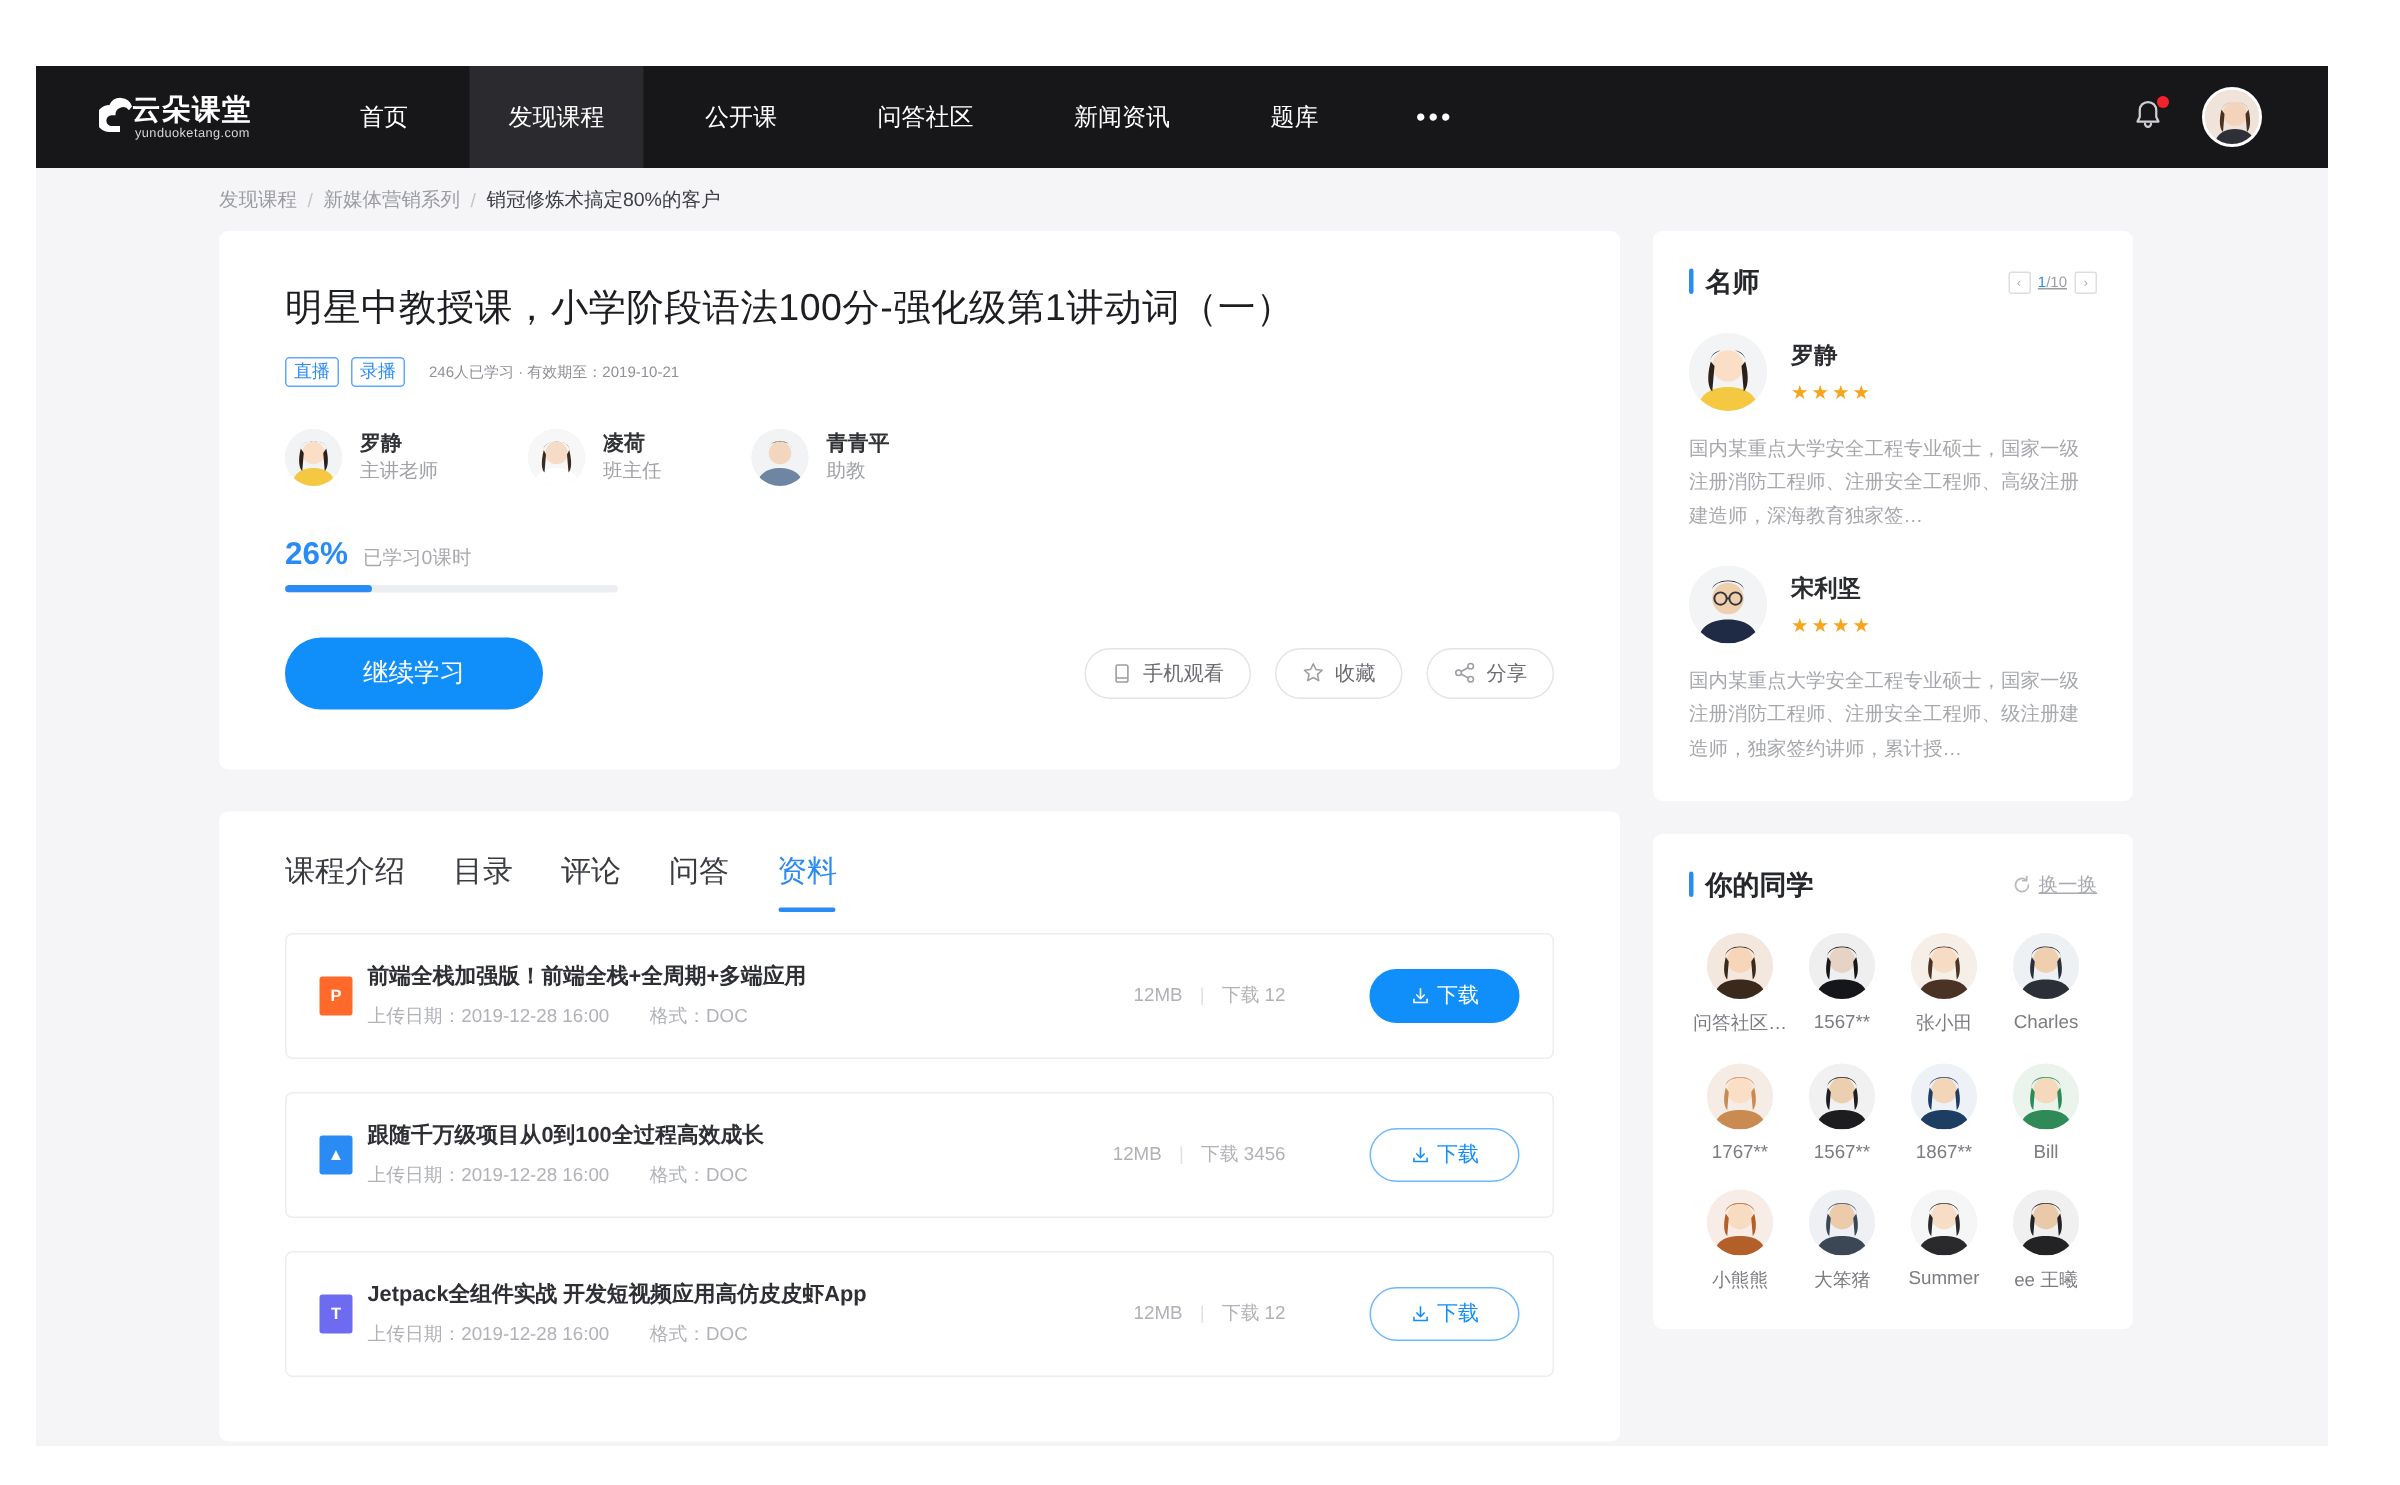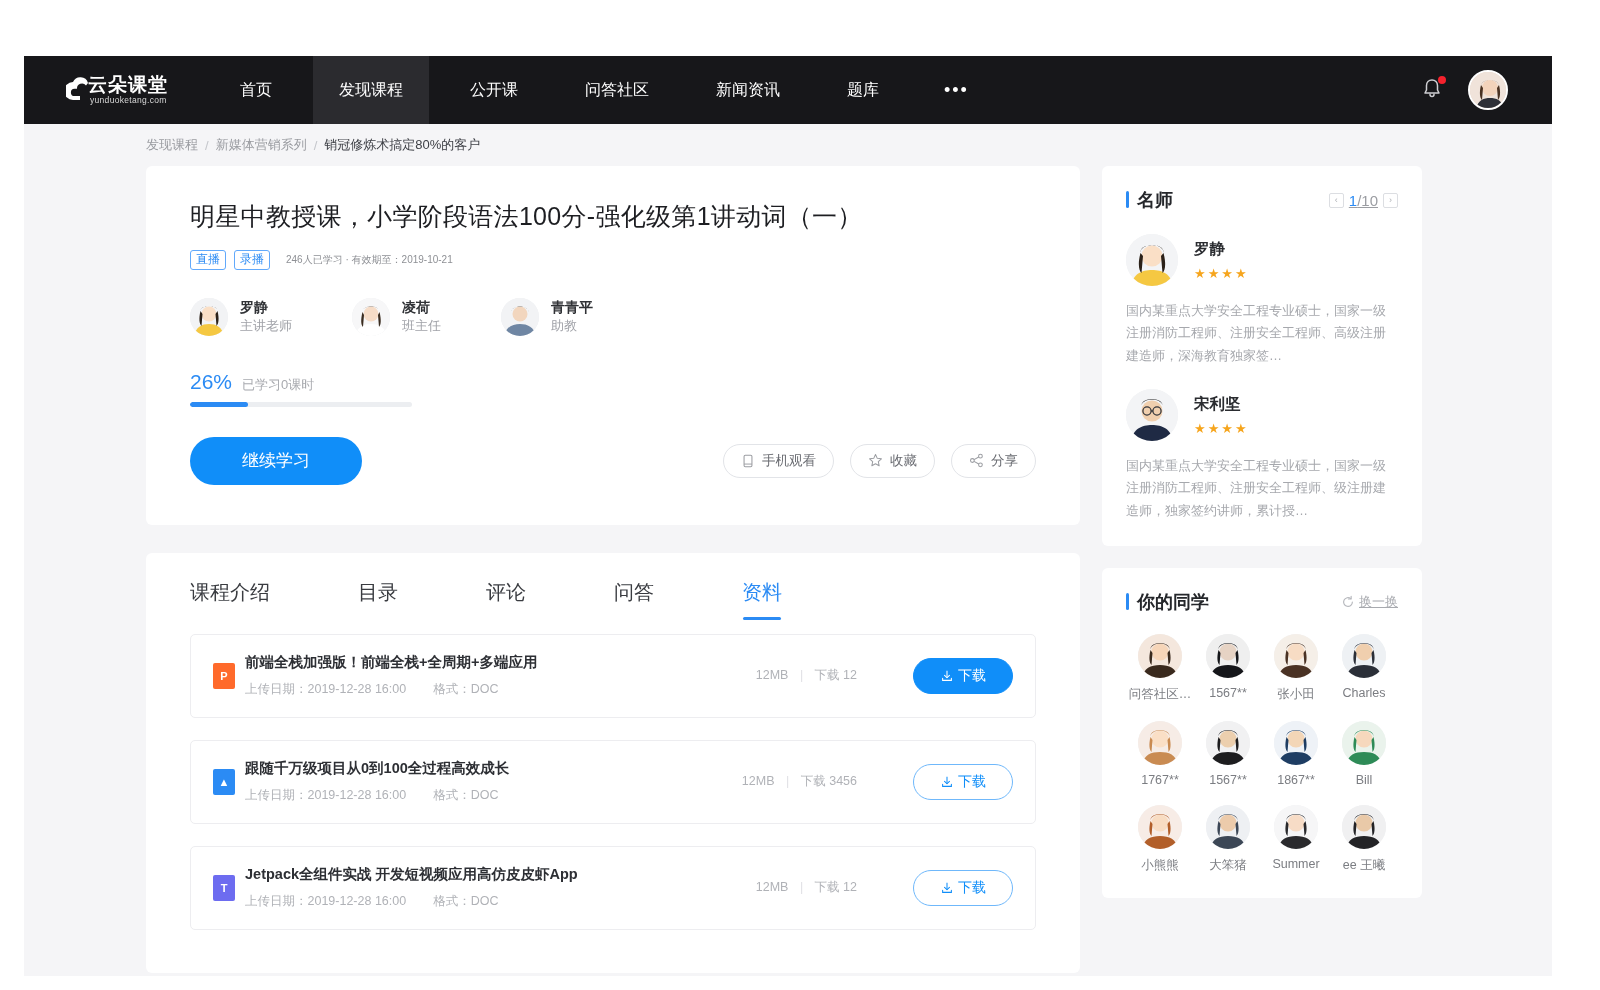--- a/index.html
+++ b/index.html
@@ -6,21 +6,20 @@
   html, body {
     width: 1600px; height: 990px;
     font-family: "Liberation Sans", "DejaVu Sans", sans-serif;
     background: #ffffff;
     overflow: hidden;
   }
   .page {
     position: relative;
     width: 1600px; height: 732px;
     background: #ffffff;
-    margin-top: 12px;
   }
   .shell {
     position: absolute;
     left: 24px; top: 44px;
     width: 1528px; height: 920px;
     background: #f5f5f7;
     overflow: hidden;
   }
 
   
@@ -116,21 +115,21 @@
   .people { display: flex; margin-top: 28px; gap: 60px; }
   .person { display: flex; align-items: center; gap: 12px; }
   .p-avatar {
     width: 38px; height: 38px; border-radius: 50%; overflow: hidden;
     background: #eceef1; flex: none;
   }
   .p-name { font-size: 14px; color: #303236; font-weight: 700; line-height: 1.3; }
   .p-role { font-size: 13px; color: #a0a2a8; line-height: 1.4; margin-top: 1px; }
 
   .prog-row { margin-top: 34px; display: flex; align-items: baseline; gap: 10px; }
-  .prog-pct { font-size: 21px; color: #2b8bf4; font-weight: 400; }
+  .prog-pct { font-size: 21px; color: #2b8bf4; font-weight: 700; }
   .prog-label { font-size: 13px; color: #a8aaaf; }
   .prog-track {
     margin-top: 8px; width: 222px; height: 5px;
     background: #eceef1; border-radius: 3px; overflow: hidden;
   }
   .prog-fill { height: 5px; background: #2b8bf4; border-radius: 3px; }
 
   .cta-row {
     margin-top: 30px; display: flex; align-items: center;
   }
@@ -144,21 +143,21 @@
   .pill {
     height: 34px; border: 1px solid #e2e4e8; border-radius: 17px;
     display: flex; align-items: center; gap: 7px;
     padding: 0 17px; font-size: 13.5px; color: #6a6c72;
     background: #fff; cursor: pointer;
   }
 
   
   .tabs-card { margin-top: 28px; padding: 0 0 12px 0; min-height: 420px; }
   .tabs {
-    display: flex; padding: 26px 44px 0 44px; gap: 88px;
+    display: flex; padding: 26px 44px 0 44px; gap: 32px;
   }
   .tab {
     font-size: 20px; color: #3a3c41; cursor: pointer;
     padding-bottom: 14px; position: relative; white-space: nowrap;
   }
   .tab.active { color: #2b8bf4; }
   .tab.active::after {
     content: ""; position: absolute; left: 50%; transform: translateX(-50%);
     bottom: 0; width: 38px; height: 3px; background: #2b8bf4; border-radius: 2px;
   }
@@ -202,21 +201,21 @@
   .side-title::before {
     content: ""; position: absolute; left: 0; top: 3px;
     width: 3px; height: 17px; background: #2b8bf4; border-radius: 2px;
   }
   .pager { margin-left: auto; display: flex; align-items: center; gap: 5px; font-size: 12px; }
   .pg-btn {
     width: 15px; height: 15px; border: 1px solid #dcdee2; border-radius: 2px;
     display: flex; align-items: center; justify-content: center;
     color: #aeb0b5; font-size: 9px; cursor: pointer; background: #fff;
   }
-  .pg-num { color: #9b9da2; font-size: 15px; text-decoration: underline; }
+  .pg-num { color: #9b9da2; font-size: 10px; text-decoration: underline; }
   .pg-num b { color: #2b8bf4; font-weight: 400; }
 
   .teacher { margin-top: 22px; }
   .t-top { display: flex; align-items: center; gap: 16px; }
   .t-avatar {
     width: 52px; height: 52px; border-radius: 50%; overflow: hidden;
     background: #f0f1f3; flex: none;
   }
   .t-name { font-size: 15.5px; color: #2a2c30; font-weight: 700; }
   .stars { margin-top: 6px; color: #f6a51d; font-size: 13px; letter-spacing: 2px; }

